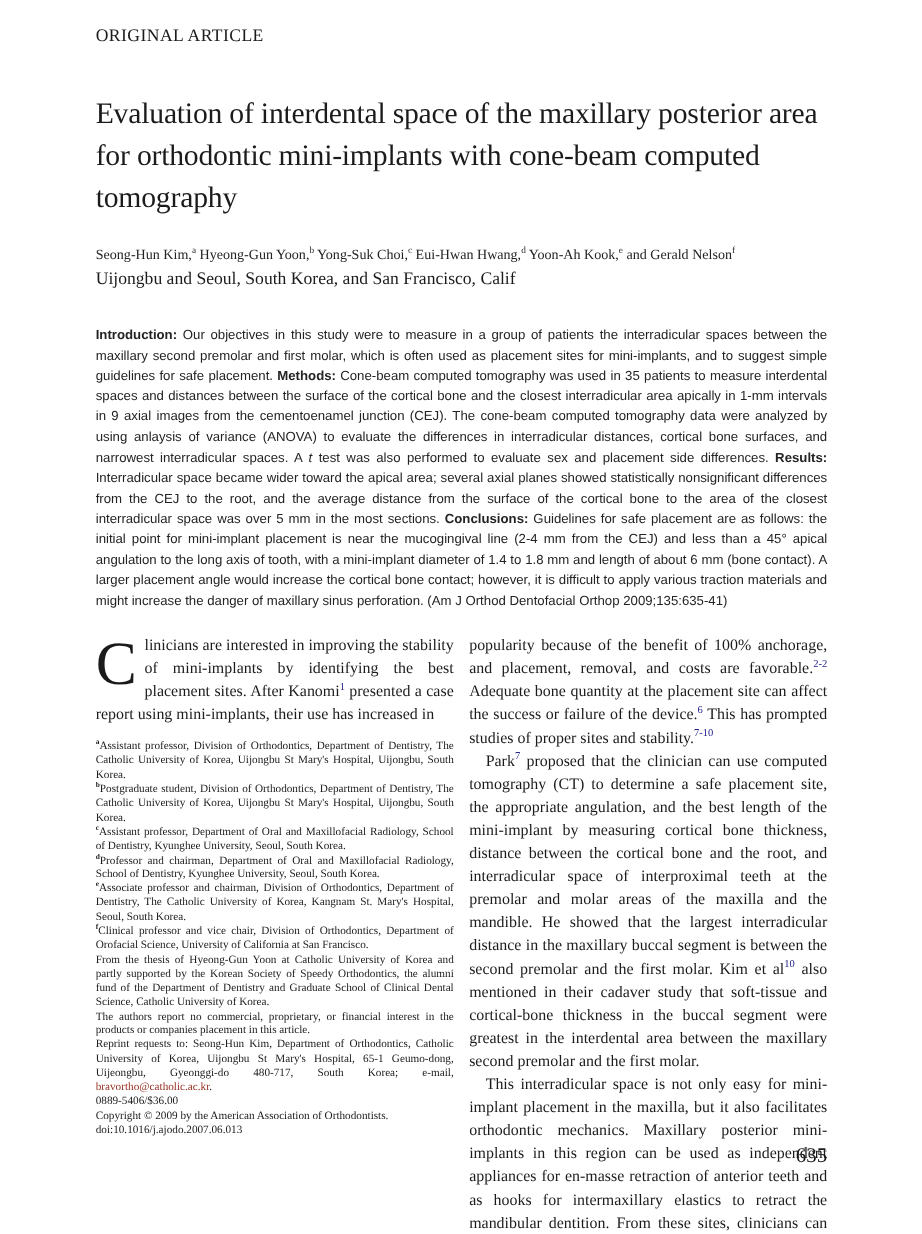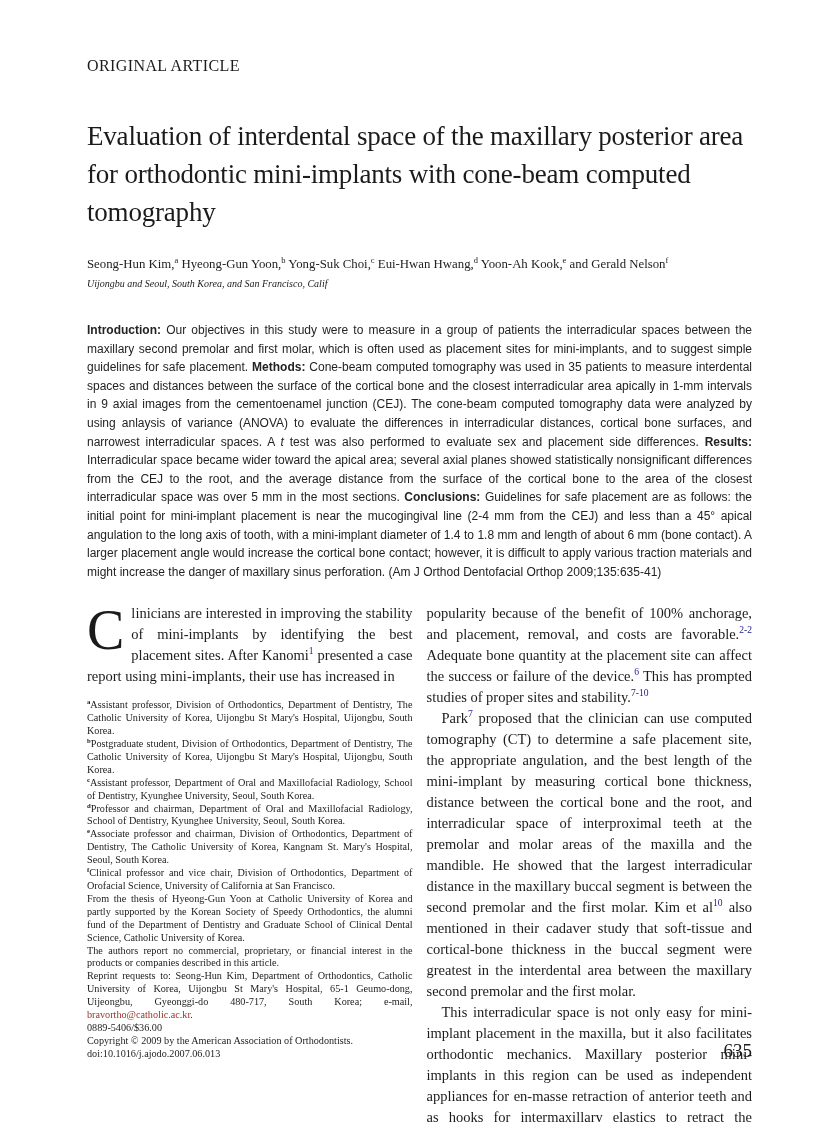--- a/index.html
+++ b/index.html
@@ -2,29 +2,29 @@
 <html><head>
 <meta charset="utf-8">
 <style>
   html,body{margin:0;padding:0;background:#ffffff;}
   .page{
     position:relative;
     width:838px;height:1122px;
     margin:0 auto;
     background:#ffffff;
     box-sizing:border-box;
-    padding:57px 86px 0 87px;
+    padding:24px 86px 0 87px;
     font-family:"Liberation Serif",serif;
     color:#1b1b1b;
     overflow:hidden;
   }
   .kicker{font-size:16px;letter-spacing:.4px;margin:0 0 42px;font-weight:400;}
   .title{font-size:27px;line-height:38px;font-weight:400;margin:0 0 26px;letter-spacing:-.2px;}
   .authors{font-family:Liberation Serif, serif;font-size:12.8px;margin:0 0 6px;color:#222;}
-  .affiliation{font-size:10px;margin:0 0 32px;font-style:italic;}
+  .affiliation{font-size:16px;margin:0 0 32px;}
   .abstract{
     font-family:"Liberation Sans",sans-serif;
     font-size:12px;line-height:18.6px;
     text-align:justify;margin:12px 0 22px;color:#232323;
   }
   .columns{display:flex;gap:14px;}
   .col{width:325.5px;box-sizing:border-box;}
   .intro{font-size:14.5px;line-height:21px;text-align:justify;margin:0 0 12px;}
   .dropcap{float:left;font-size:56px;line-height:46px;padding:4px 7px 0 0;font-weight:400;}
   .footnotes{margin-top:10px;}
@@ -59,21 +59,21 @@
       <p class="intro"><span class="dropcap">C</span><span>linicians are interested in improving the stability of mini-implants by identifying the best placement sites. After Kanomi<sup class="sup">1</sup> presented a case report using mini-implants, their use has increased in</span></p>
 
       <div class="footnotes">
         <p class="footnote"><sup class="fsup">a</sup>Assistant professor, Division of Orthodontics, Department of Dentistry, The Catholic University of Korea, Uijongbu St Mary's Hospital, Uijongbu, South Korea.</p>
         <p class="footnote"><sup class="fsup">b</sup>Postgraduate student, Division of Orthodontics, Department of Dentistry, The Catholic University of Korea, Uijongbu St Mary's Hospital, Uijongbu, South Korea.</p>
         <p class="footnote"><sup class="fsup">c</sup>Assistant professor, Department of Oral and Maxillofacial Radiology, School of Dentistry, Kyunghee University, Seoul, South Korea.</p>
         <p class="footnote"><sup class="fsup">d</sup>Professor and chairman, Department of Oral and Maxillofacial Radiology, School of Dentistry, Kyunghee University, Seoul, South Korea.</p>
         <p class="footnote"><sup class="fsup">e</sup>Associate professor and chairman, Division of Orthodontics, Department of Dentistry, The Catholic University of Korea, Kangnam St. Mary's Hospital, Seoul, South Korea.</p>
         <p class="footnote"><sup class="fsup">f</sup>Clinical professor and vice chair, Division of Orthodontics, Department of Orofacial Science, University of California at San Francisco.</p>
         <p class="footnote">From the thesis of Hyeong-Gun Yoon at Catholic University of Korea and partly supported by the Korean Society of Speedy Orthodontics, the alumni fund of the Department of Dentistry and Graduate School of Clinical Dental Science, Catholic University of Korea.</p>
-        <p class="footnote">The authors report no commercial, proprietary, or financial interest in the products or companies described in this article.</p>
+        <p class="footnote">The authors report no commercial, proprietary, or financial interest in the products or companies placement in this article.</p>
         <p class="footnote">Reprint requests to: Seong-Hun Kim, Department of Orthodontics, Catholic University of Korea, Uijongbu St Mary's Hospital, 65-1 Geumo-dong, Uijeongbu, Gyeonggi-do 480-717, South Korea; e-mail, <span class="email">bravortho@catholic.ac.kr</span>.</p>
         <p class="footnote">0889-5406/$36.00</p>
         <p class="footnote">Copyright © 2009 by the American Association of Orthodontists.</p>
         <p class="footnote">doi:10.1016/j.ajodo.2007.06.013</p>
       </div>
     </div>
 
     <div class="col">
       <p class="bodyp">popularity because of the benefit of 100% anchorage, and placement, removal, and costs are favorable.<sup class="sup">2-2</sup> Adequate bone quantity at the placement site can affect the success or failure of the device.<sup class="sup">6</sup> This has prompted studies of proper sites and stability.<sup class="sup">7-10</sup></p>
       <p class="bodyp indent">Park<sup class="sup">7</sup> proposed that the clinician can use computed tomography (CT) to determine a safe placement site, the appropriate angulation, and the best length of the mini-implant by measuring cortical bone thickness, distance between the cortical bone and the root, and interradicular space of interproximal teeth at the premolar and molar areas of the maxilla and the mandible. He showed that the largest interradicular distance in the maxillary buccal segment is between the second premolar and the first molar. Kim et al<sup class="sup">10</sup> also mentioned in their cadaver study that soft-tissue and cortical-bone thickness in the buccal segment were greatest in the interdental area between the maxillary second premolar and the first molar.</p>

